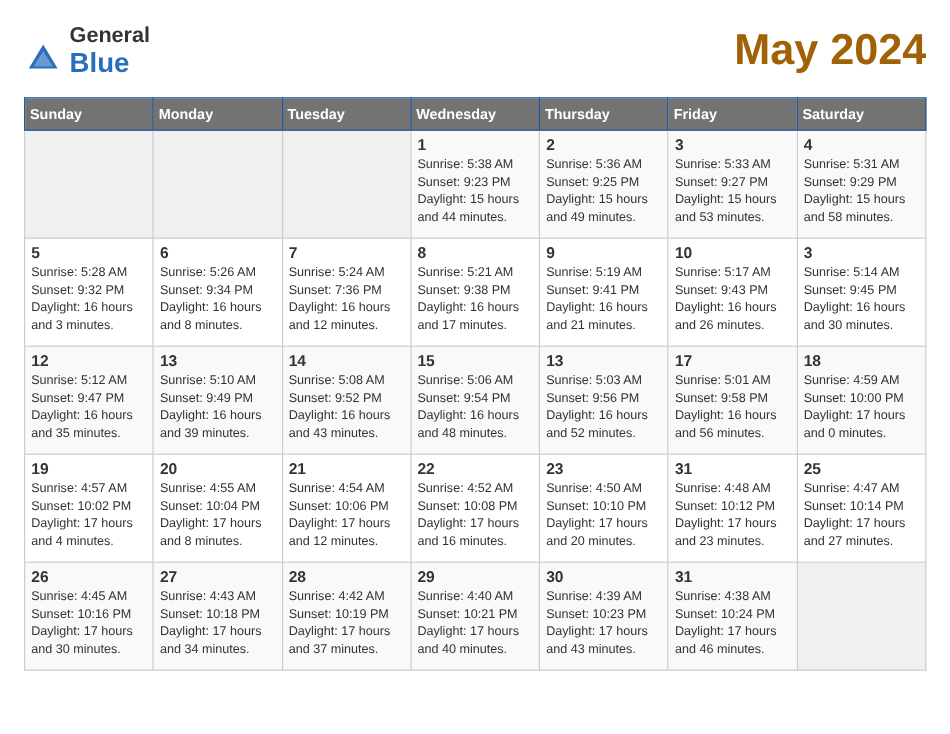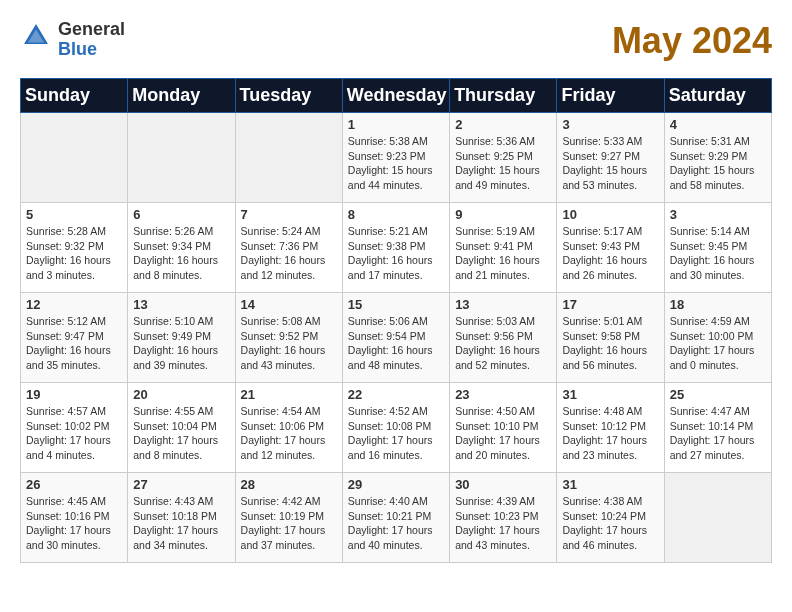--- a/index.html
+++ b/index.html
@@ -11,35 +11,35 @@
       padding: 20px;
     }
     .header {
       display: flex;
       justify-content: space-between;
       align-items: flex-start;
       margin-bottom: 16px;
     }
     .logo {
       display: flex;
-      align-items: flex-start;
+      align-items: flex-end;
       gap: 6px;
     }
     .logo-text {
       display: flex;
       flex-direction: column;
       line-height: 1.1;
     }
     .logo-general {
       font-size: 18px;
       font-weight: bold;
       color: #333;
     }
     .logo-blue {
-      font-size: 18px;
+      font-size: 23px;
       font-weight: bold;
       color: #2a6ebb;
     }
     .logo-icon {
       width: 32px;
       height: 32px;
     }
     .title-block {
       text-align: right;
     }
@@ -51,23 +51,23 @@
     .cal-subtitle {
       font-size: 16px;
       color: #555;
     }
     table {
       width: 100%;
       border-collapse: collapse;
       table-layout: fixed;
     }
     thead th {
-      background-color: #0f172a;
+      background-color: #737373;
       color: #fff;
-      font-size: 18px;
+      font-size: 12px;
       font-weight: bold;
       padding: 6px 4px;
       text-align: left;
       border: 1px solid #1e5a9c;
     }
     tbody td {
       border: 1px solid #ccc;
       vertical-align: top;
       padding: 4px 5px;
       font-size: 11px;

